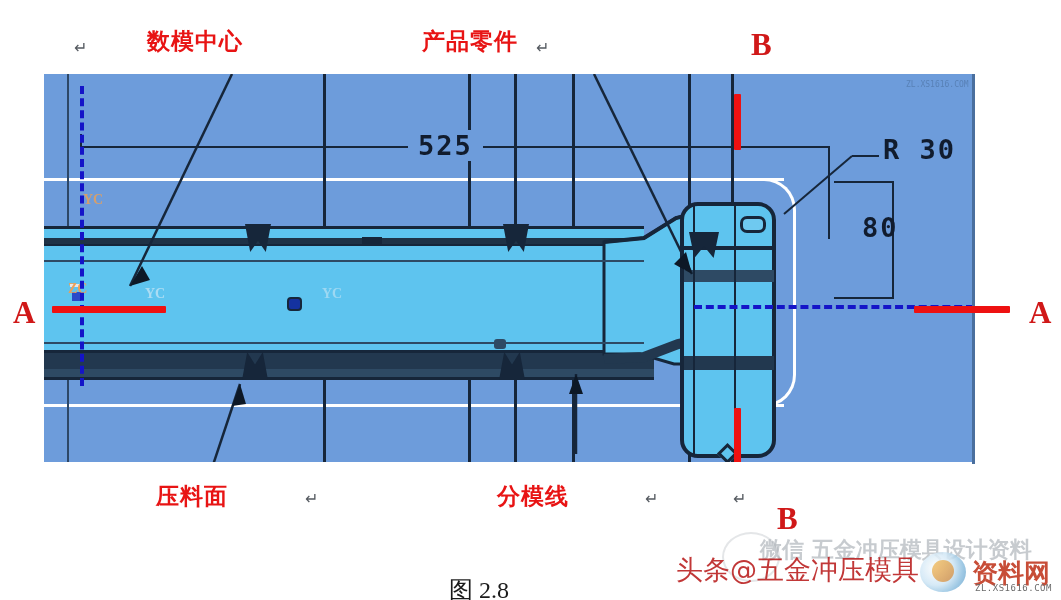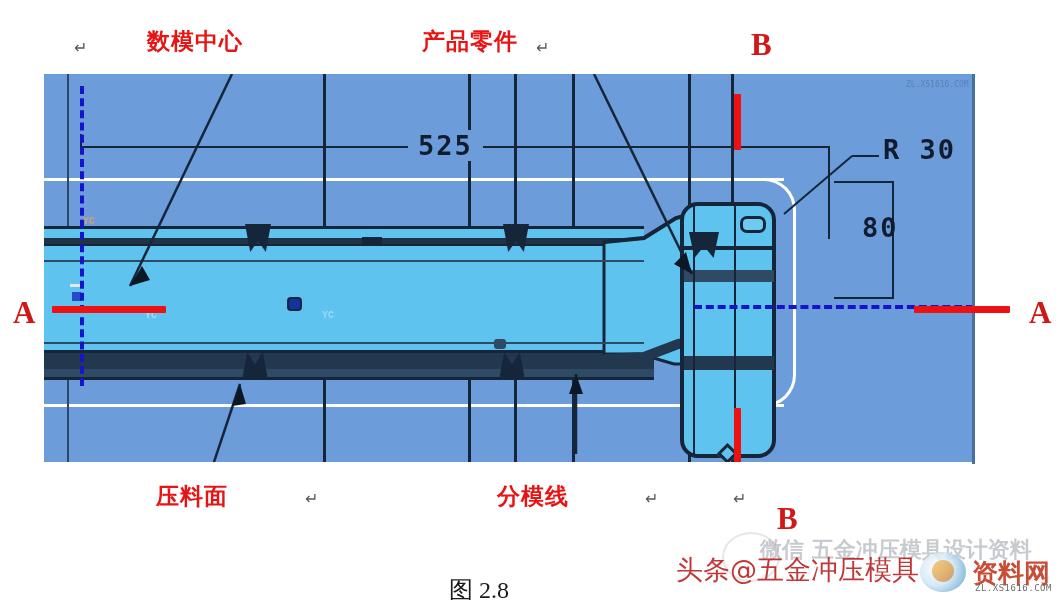--- a/index.html
+++ b/index.html
@@ -199,25 +199,24 @@
     color: #4a6f9e;
     font-family: "DejaVu Sans Mono", monospace;
     font-size: 8px;
     opacity: 0.6;
     white-space: nowrap;
   }
 
   
   .triad-label {
     position: absolute;
-    font-family: Liberation Mono, monospace;
-    font-size: 10px;
-    font-weight: 700;
-    white-space: nowrap;
-    margin-top: 24px;
+    font-family: Liberation Serif, serif;
+    font-size: 14px;
+    font-weight: 700;
+    white-space: nowrap;
   }
 </style>
 </head>
 <body>
 
 <div id="stage">
 
   <div id="viewport">
 
     <div class="hline-white" style="left:0px; top:104px; width:740px;"></div>

